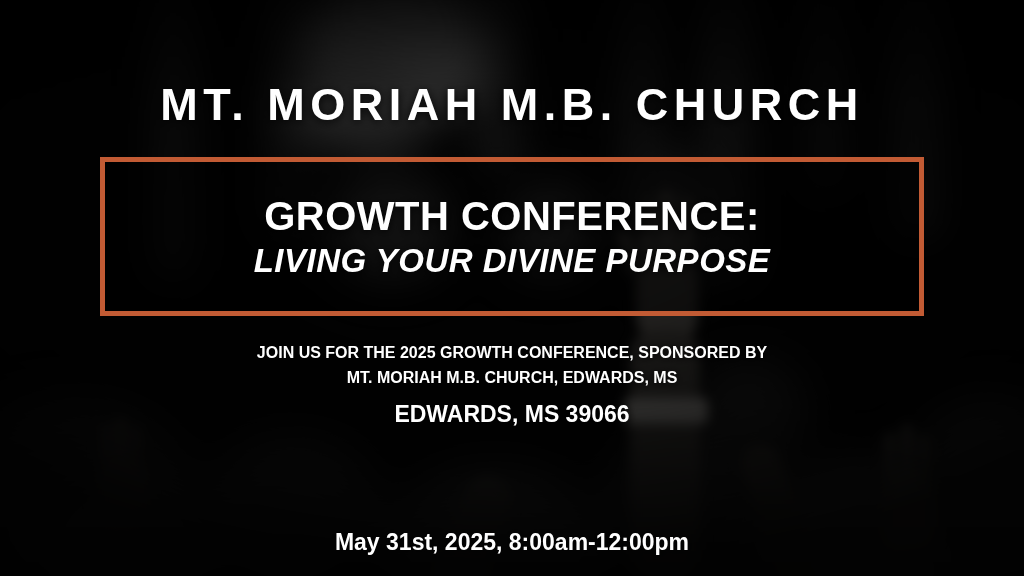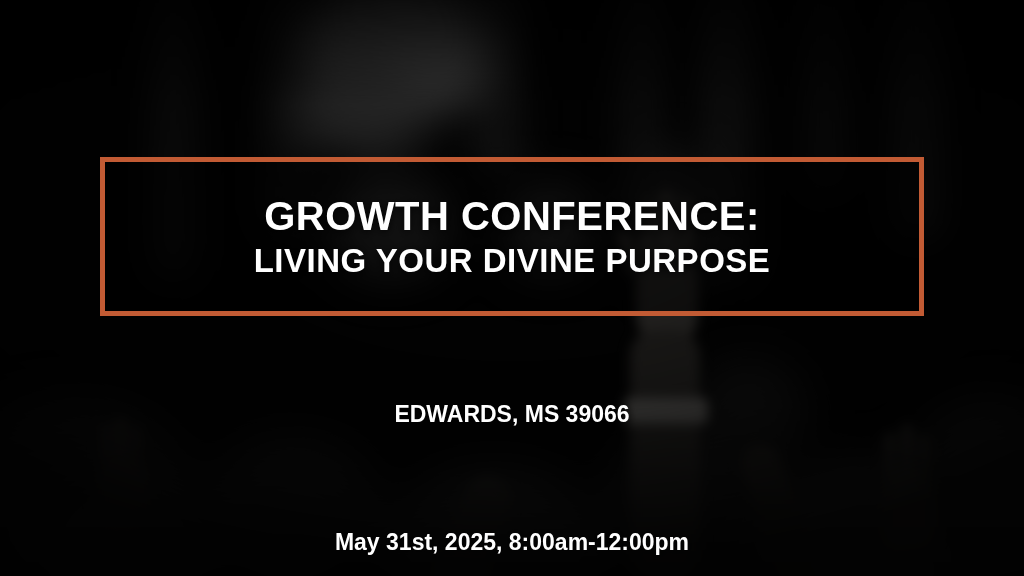--- a/index.html
+++ b/index.html
@@ -122,20 +122,21 @@
     font-size: 40px;
     font-weight: 700;
     letter-spacing: 0.5px;
     line-height: 1.1;
     text-shadow: 0 2px 10px rgba(0,0,0,0.85);
   }
 
   .headline-sub {
     font-size: 33px;
     font-weight: 700;
+    font-style: italic;
     letter-spacing: 0.5px;
     line-height: 1.15;
     margin-top: 4px;
     text-shadow: 0 2px 10px rgba(0,0,0,0.85);
   }
 
   .blurb {
     position: absolute;
     top: 341px;
     left: 0;
@@ -231,26 +232,31 @@
     <div class="finger" style="left:430px; top:470px; width:46px; height:230px; background:#59554f; transform:rotate(22deg);"></div>
     <div class="finger" style="left:770px; top:440px; width:40px; height:210px; background:#55514b; transform:rotate(-20deg);"></div>
   </div>
 
   <div class="bg-layer bg-darken"></div>
   <div class="bg-layer bg-vignette"></div>
   <div class="bg-layer bg-topfade"></div>
 
   <div class="content">
 
+    <div class="org-title">MT. MORIAH M.B. CHURCH</div>
 
     <div class="headline-box">
       <div class="headline-main">GROWTH CONFERENCE:</div>
       <div class="headline-sub">LIVING YOUR DIVINE PURPOSE</div>
     </div>
 
+    <div class="blurb">
+      <div>JOIN US FOR THE 2025 GROWTH CONFERENCE, SPONSORED BY</div>
+      <div>MT. MORIAH M.B. CHURCH, EDWARDS, MS</div>
+    </div>
 
     <div class="venue">
       <div>EDWARDS, MS 39066</div>
     </div>
 
     <div class="datetime">May 31st, 2025, 8:00am-12:00pm</div>
 
   </div>
 </div>
 

